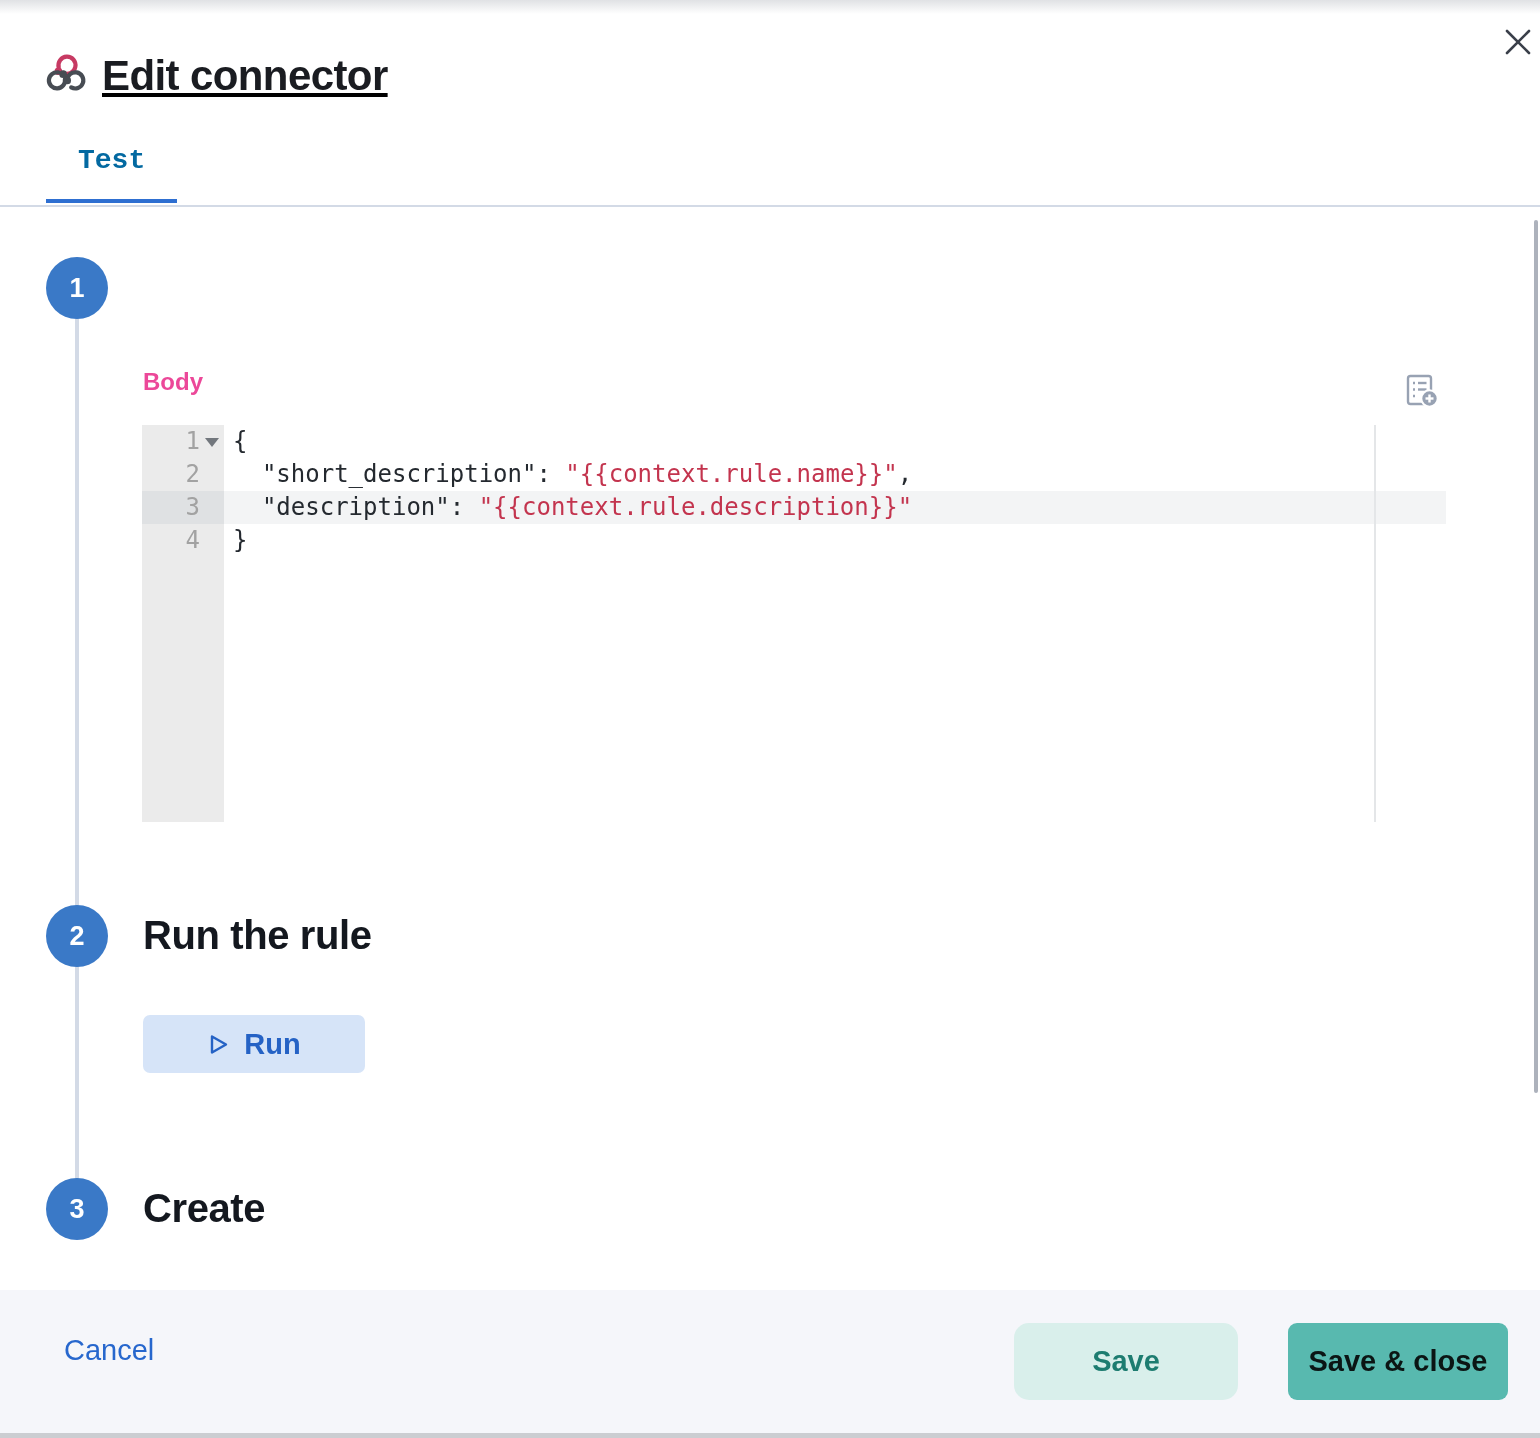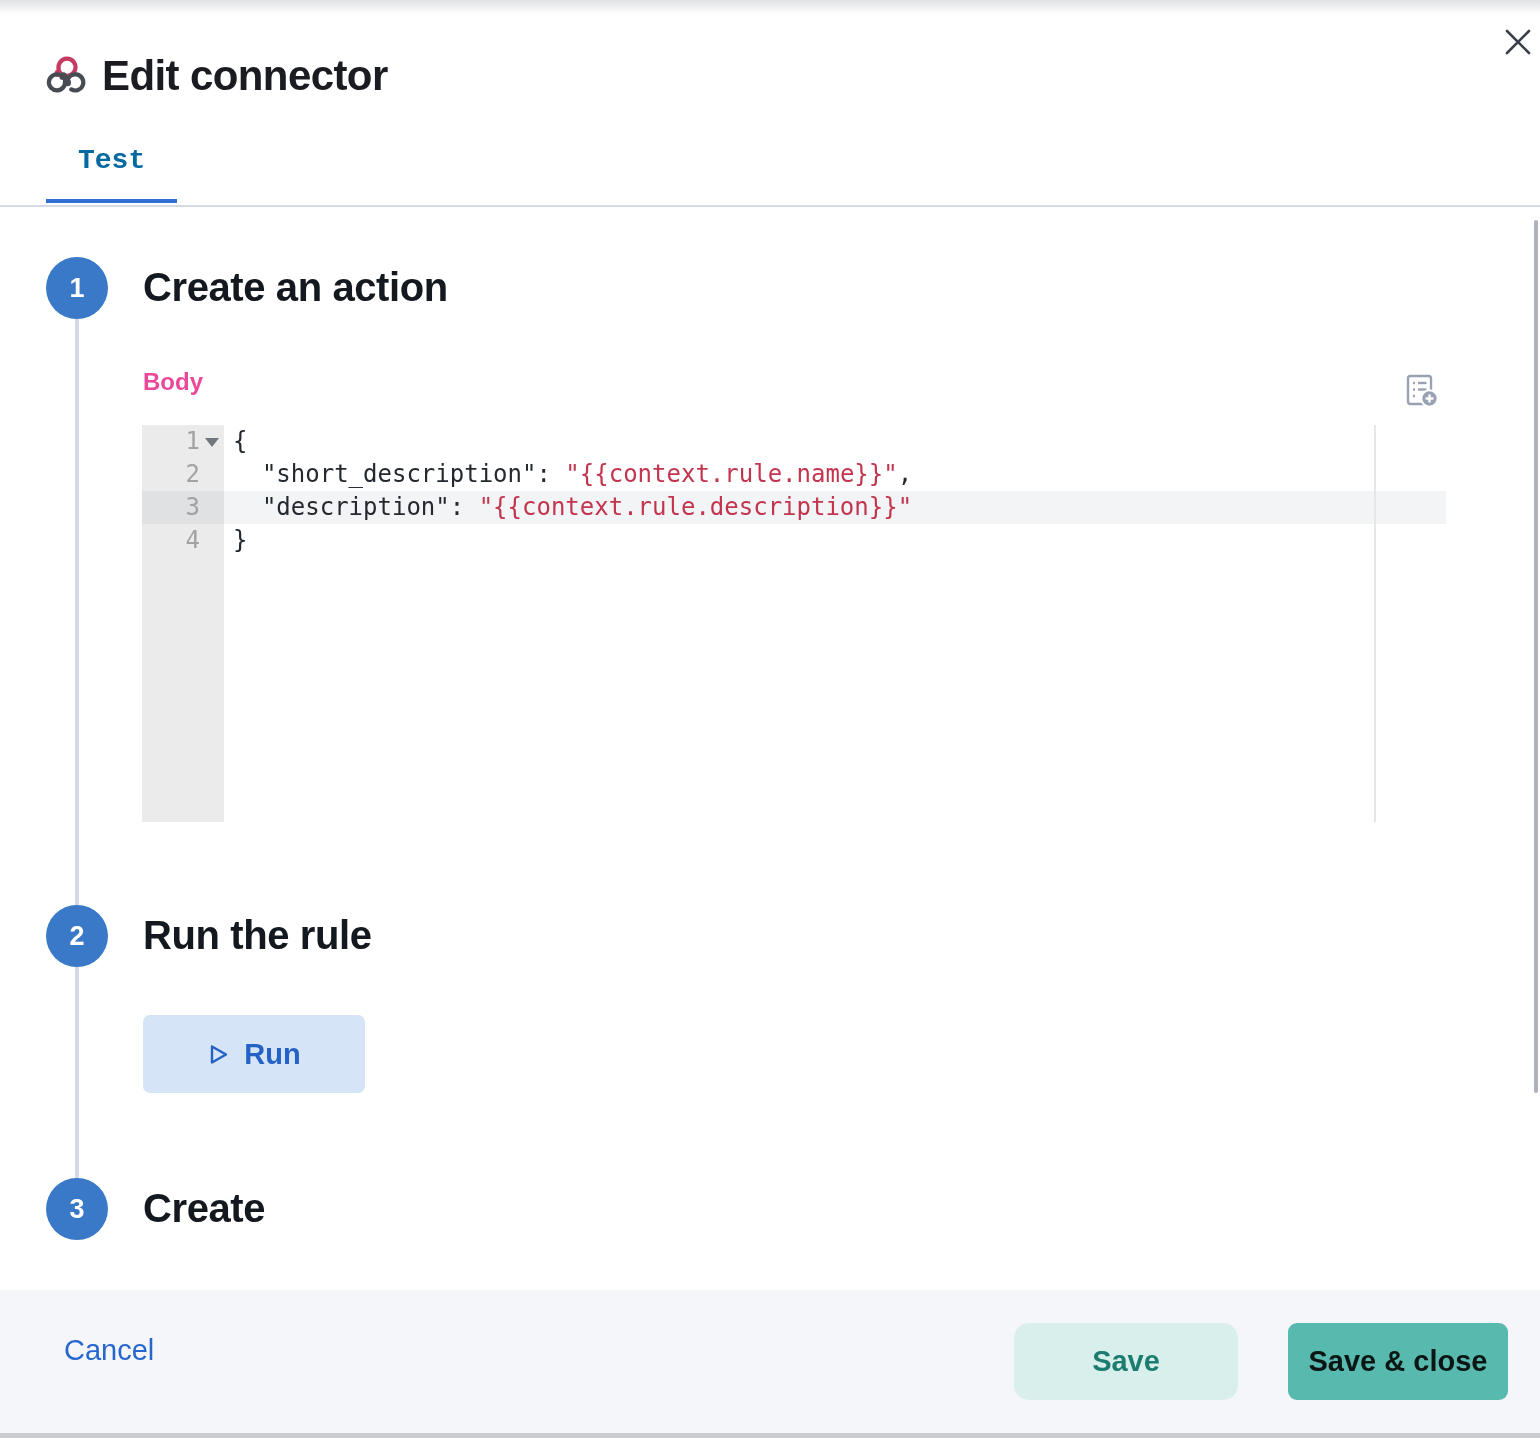--- a/index.html
+++ b/index.html
@@ -18,21 +18,21 @@
     background: linear-gradient(rgba(100,108,122,0.20), rgba(255,255,255,0));
     pointer-events: none;
   }
 
   .close-btn {
     position: absolute; top: 20px; left: 1496px; width: 44px; height: 44px;
     background: transparent; border: none; cursor: pointer;
     display: flex; align-items: center; justify-content: center;
   }
 
-  .hdr { position: absolute; top: 52px; left: 45px; display: flex; align-items: center; gap: 13px; }
+  .hdr { position: absolute; top: 52px; left: 45px; display: flex; gap: 13px; text-decoration: underline; }
   .hdr .logo { width: 44px; height: 44px; display: inline-flex; }
   .hdr h1 { font-size: 42px; font-weight: 700; color: #1a1c21; letter-spacing: -0.6px; }
 
   .tabbar-border { position: absolute; top: 205px; left: 0; width: 100%; height: 2px; background: #d3dae6; }
   .tabs { position: absolute; top: 145px; left: 46px; display: flex; }
   .tab {
     padding: 0 32px 23px 32px; font-size: 28px; font-weight: 600; color: #373d45;
     cursor: pointer; border-bottom: 4px solid transparent;
   }
   .tab.active { color: #0369a1; border-bottom-color: #2e6fd1; font-family: Liberation Mono, monospace; }
@@ -66,21 +66,21 @@
     border-top: 9px solid #72777d; cursor: pointer;
   }
   .ed-row {
     position: absolute; left: 91px; height: 33px; white-space: pre;
     font-family: "DejaVu Sans Mono", monospace; font-size: 24px; line-height: 33px; color: #24292f;
   }
   .r1 { top: 0; } .r2 { top: 33px; } .r3 { top: 66px; } .r4 { top: 99px; }
   .ed-row .str { color: #c3344e; }
 
   .run-btn {
-    position: absolute; left: 143px; top: 1015px; width: 222px; height: 78px;
+    position: absolute; left: 143px; top: 1015px; width: 222px; height: 58px;
     background: #d6e4f8; border: none; border-radius: 7px; cursor: pointer;
     display: flex; align-items: center; justify-content: center; gap: 14px;
     font-family: "Liberation Sans", sans-serif; font-size: 29px; font-weight: 600; color: #2562c5;
   }
 
   .footer { position: absolute; left: 0; top: 1290px; width: 100%; height: 148px; background: #f5f6fa; }
   .cancel-btn {
     position: absolute; left: 64px; top: 44px; background: transparent; border: none; cursor: pointer;
     font-family: "Liberation Sans", sans-serif; font-size: 29px; font-weight: 500; color: #2767cd;
   }
@@ -125,21 +125,20 @@
   </div>
 
   <div class="tabs">
     <div class="tab active">Test</div>
   </div>
   <div class="tabbar-border"></div>
 
   <div class="rail"></div>
 
   <div class="step-circle sc1">1</div>
-  <h2 class="step-title st1">Create an action</h2>
 
   <div class="body-label">Body</div>
 
   <button class="addvar-btn" aria-label="Add variable">
     <svg viewBox="0 0 36 36" width="36" height="36">
       <rect x="4" y="3" width="23" height="28" rx="2.5" fill="none" stroke="#98a2b3" stroke-width="2.4"></rect>
       <line x1="9" y1="10" x2="11" y2="10" stroke="#98a2b3" stroke-width="2.4"></line>
       <line x1="14" y1="10" x2="22.5" y2="10" stroke="#98a2b3" stroke-width="2.4"></line>
       <line x1="9" y1="16.5" x2="11" y2="16.5" stroke="#98a2b3" stroke-width="2.4"></line>
       <line x1="14" y1="16.5" x2="22.5" y2="16.5" stroke="#98a2b3" stroke-width="2.4"></line>

